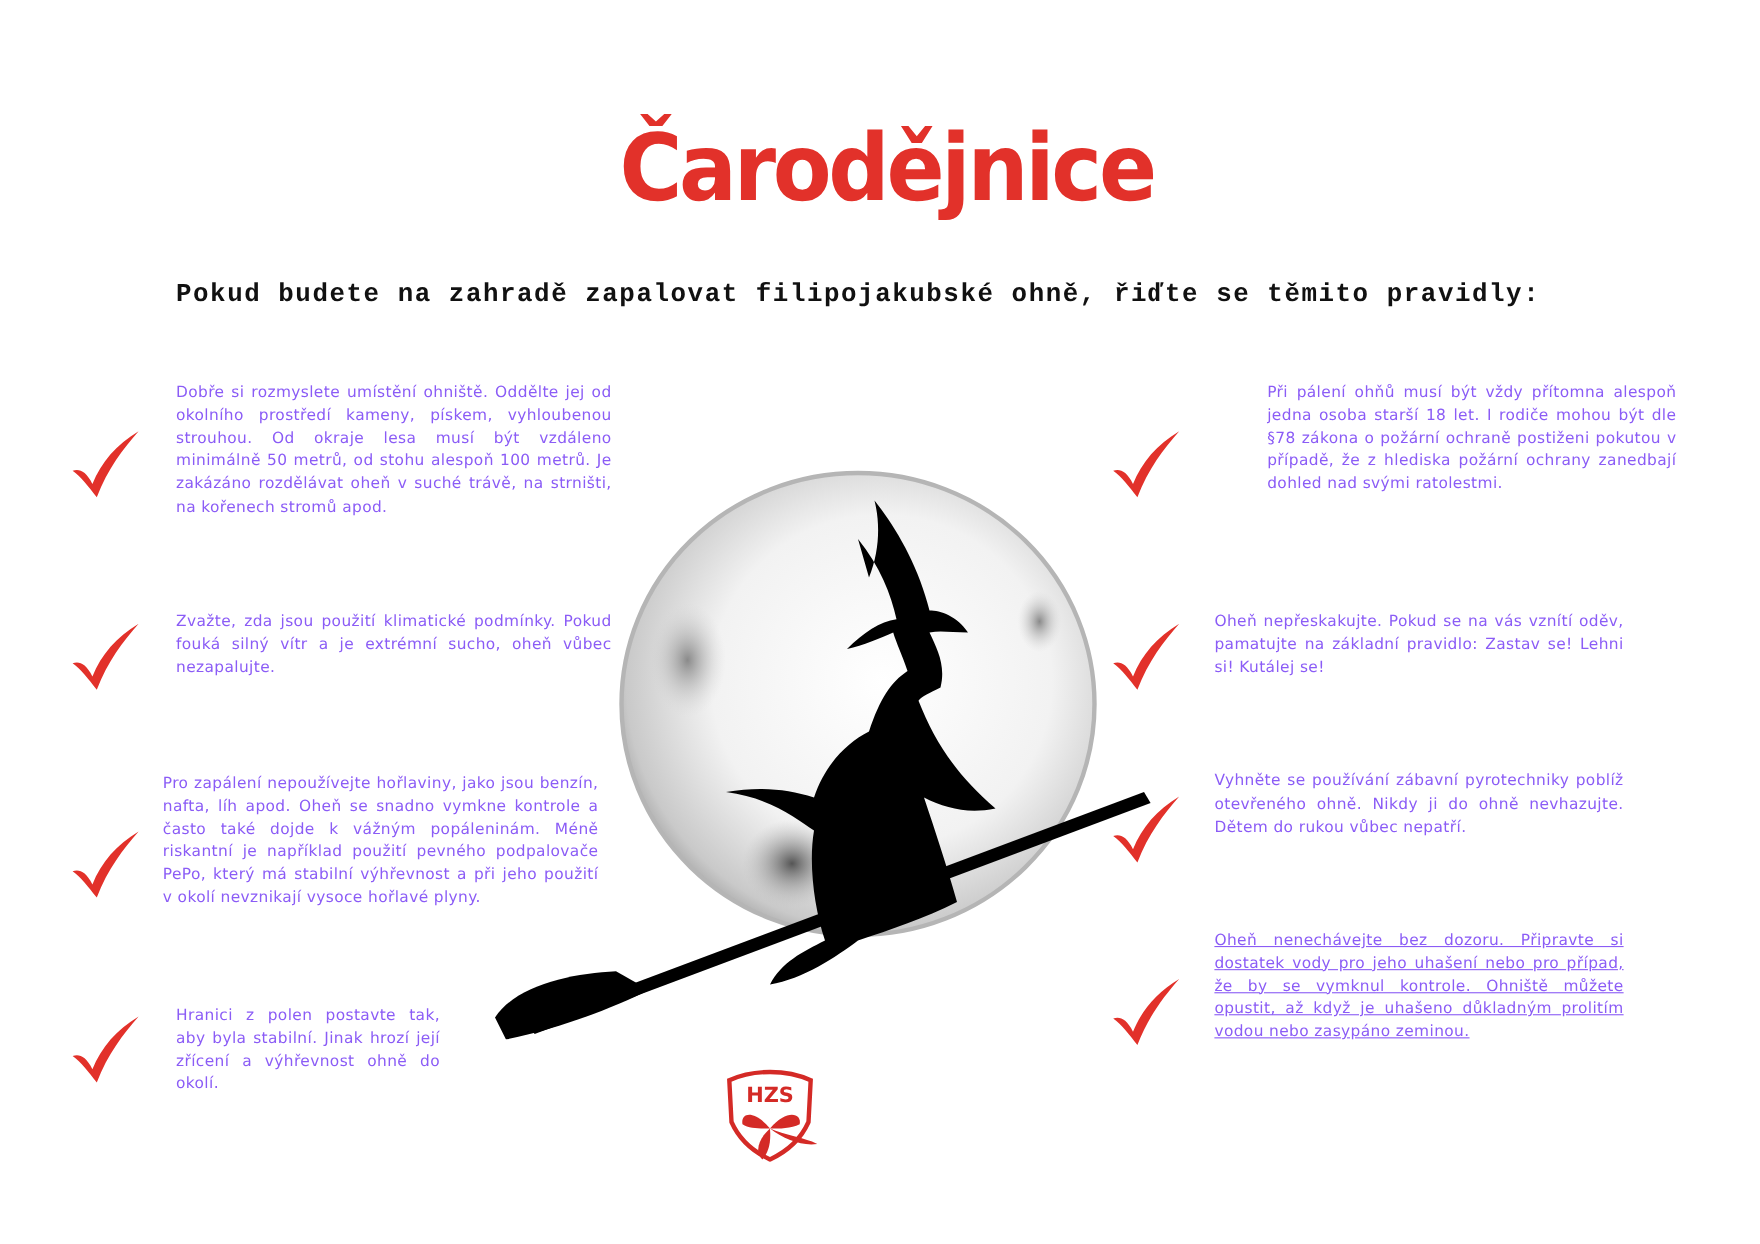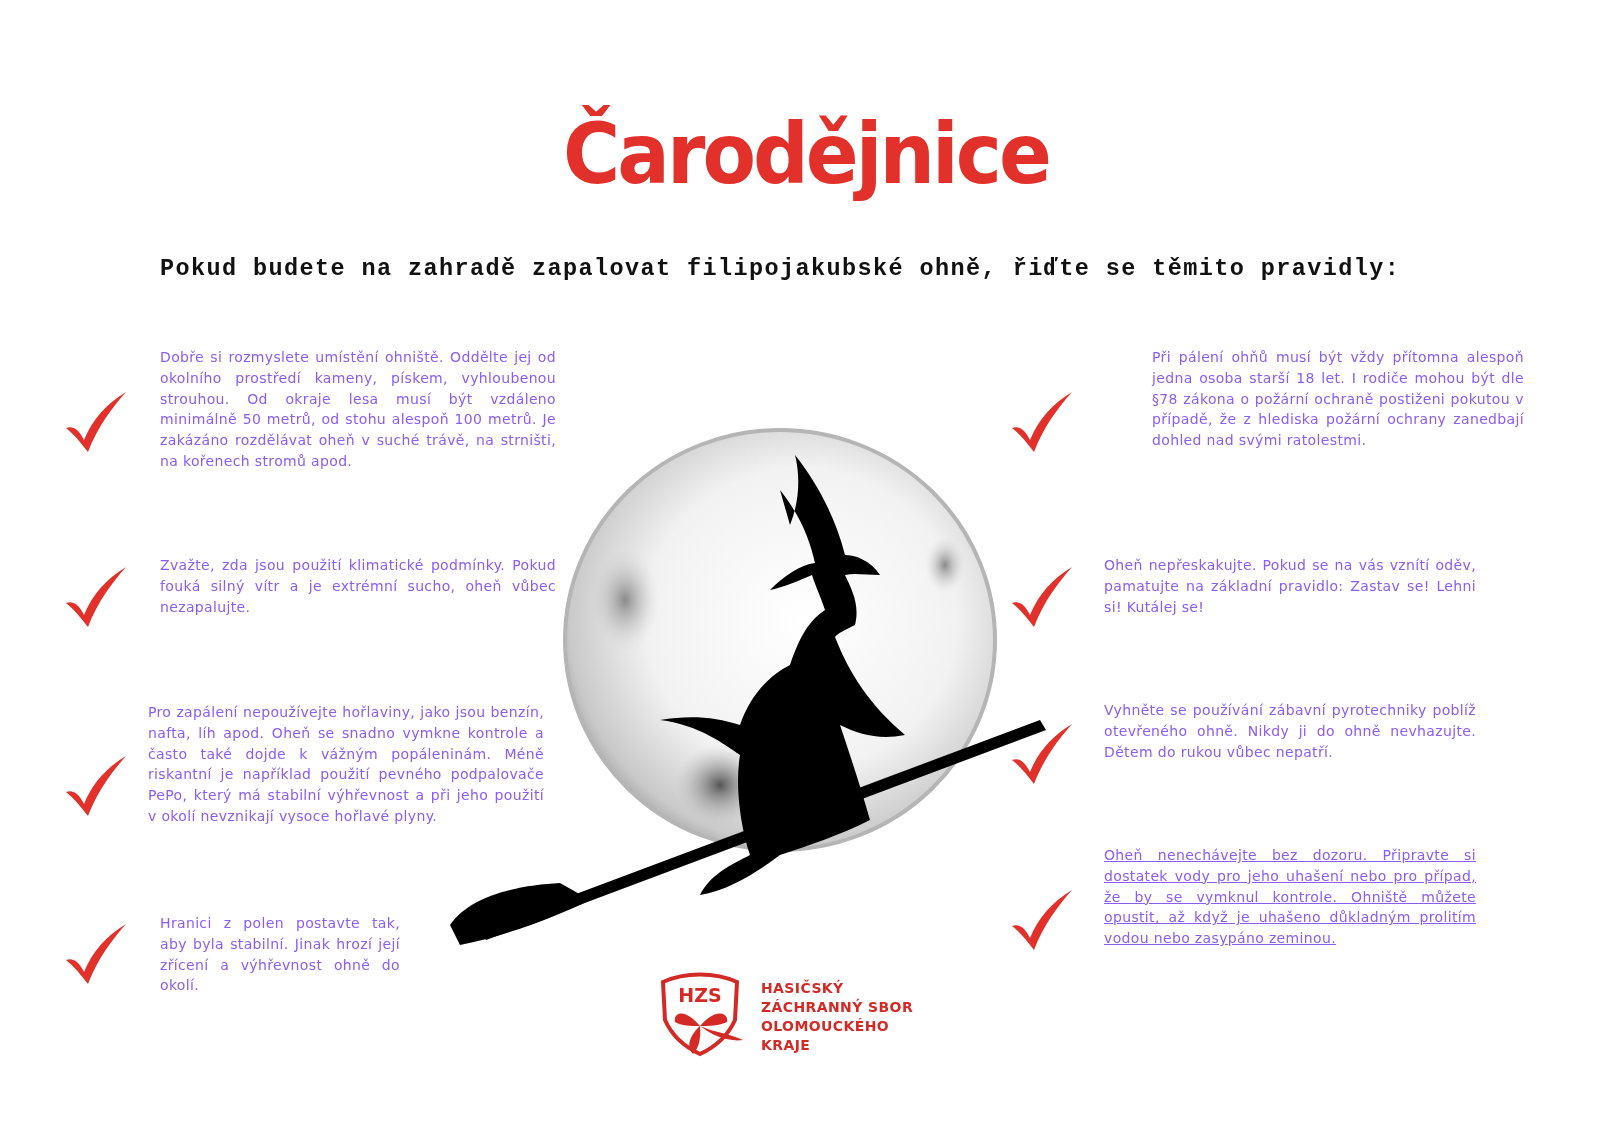--- a/index.html
+++ b/index.html
@@ -133,19 +133,13 @@
 
 <div class="logo">
   <svg width="90" height="90" viewBox="0 0 90 90">
     <path d="M8 14 C30 4 60 4 82 14 L80 52 C72 70 58 80 45 86 C32 80 18 70 10 52 Z" fill="none" stroke="#d42a26" stroke-width="4"></path>
     <text x="45" y="34" text-anchor="middle" font-family="DejaVu Sans, sans-serif" font-weight="bold" font-size="19" fill="#d42a26">HZS</text>
     <path d="M45 58 C30 40 18 44 20 54 C26 58 36 58 45 58 Z" fill="#d42a26"></path>
     <path d="M45 58 C60 40 74 44 72 54 C64 58 54 58 45 58 Z" fill="#d42a26"></path>
     <path d="M45 58 C36 66 30 78 38 86 C44 80 46 70 45 58 Z" fill="#d42a26"></path>
     <path d="M45 58 C58 64 76 66 88 72 C74 74 58 68 45 58 Z" fill="#d42a26"></path>
   </svg>
-  <div class="logo-text">
-    <div>HASIČSKÝ</div>
-    <div>ZÁCHRANNÝ SBOR</div>
-    <div>OLOMOUCKÉHO</div>
-    <div>KRAJE</div>
-  </div>
 </div>
 
 </body></html>

